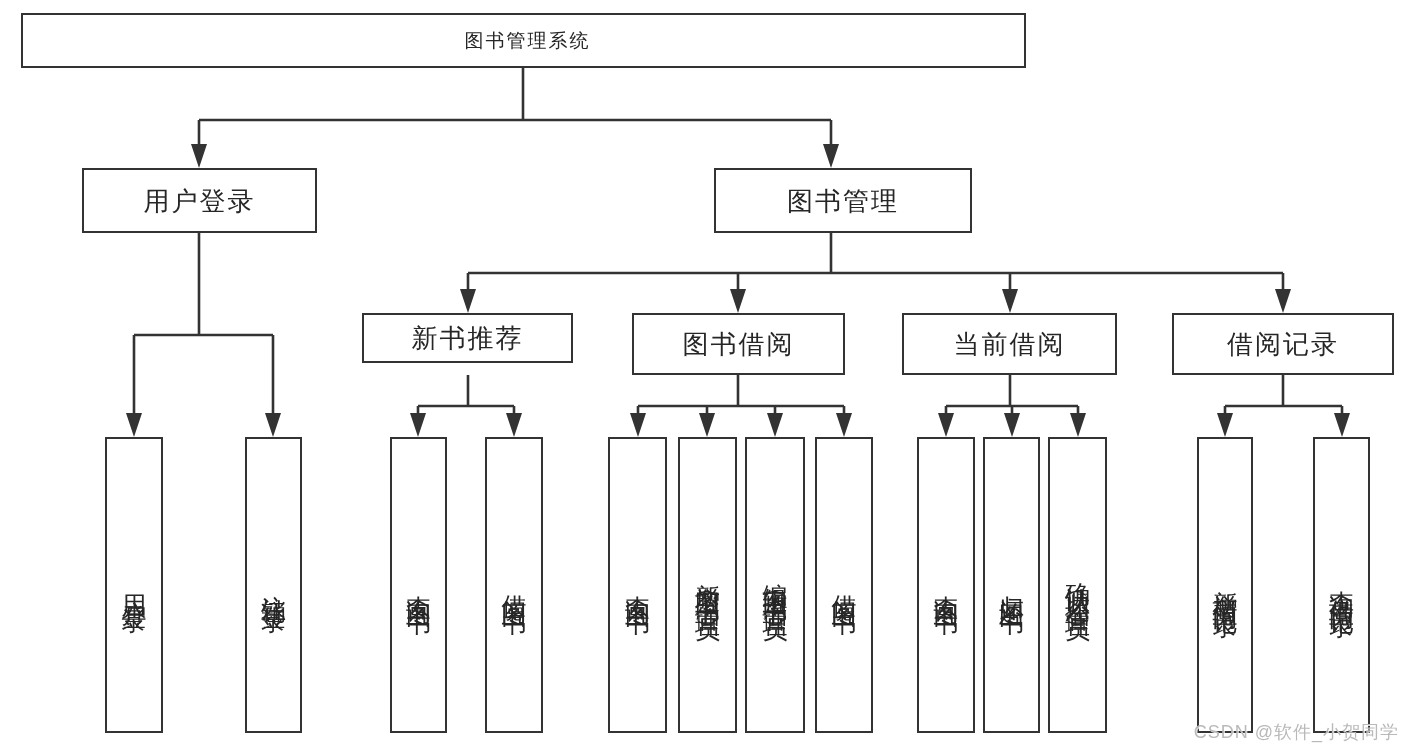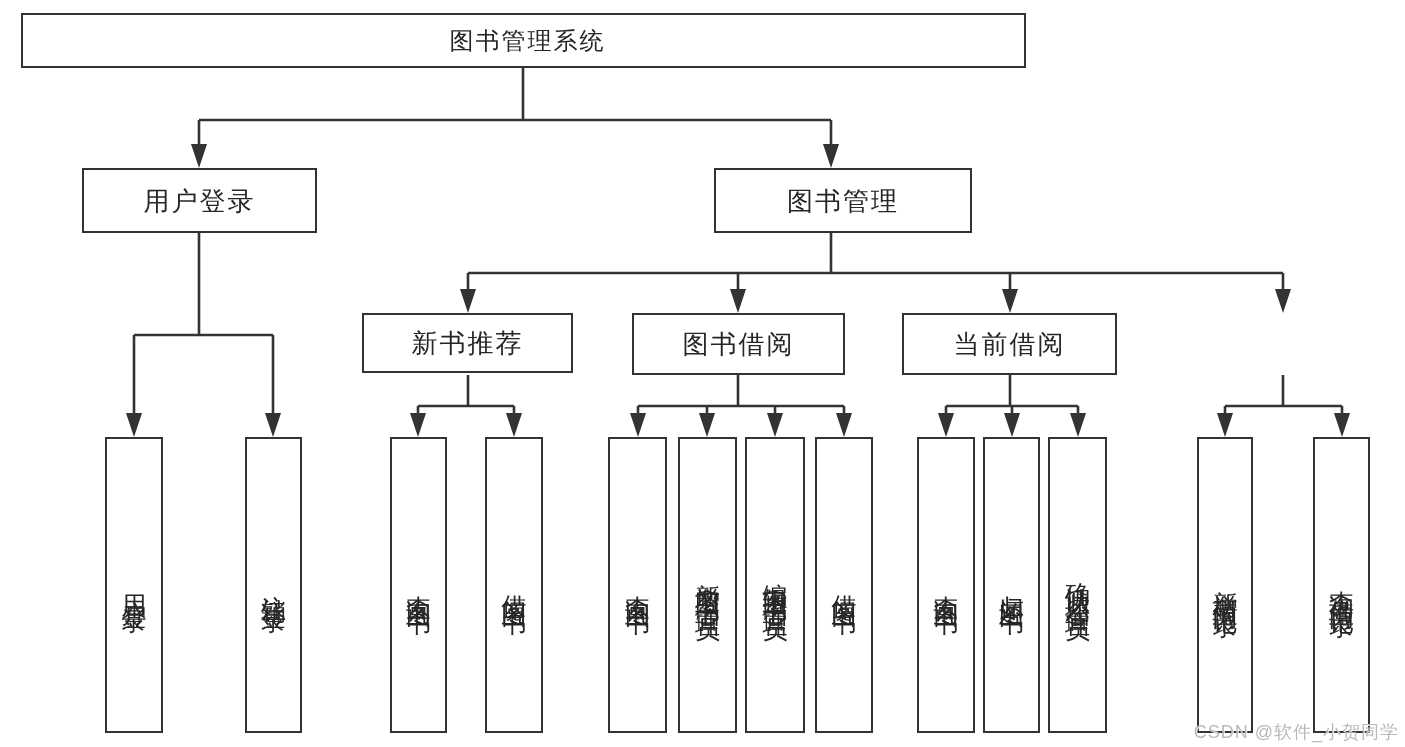--- a/index.html
+++ b/index.html
@@ -27,21 +27,21 @@
     background:var(--background);
     display:flex;align-items:center;justify-content:center;
     color:var(--text);
   }
   .hnode span{
     font-size:26px;
     letter-spacing:2px;
     line-height:1;
     white-space:nowrap;
   }
-  .root-node span{font-size:24px;margin-left:8px;}
+  .root-node span{font-size:19px;margin-left:8px;}
   .vnode span{
     writing-mode:vertical-rl;
     font-size:25px;
     letter-spacing:5px;
     line-height:1;
   }
   .watermark{
     position:absolute;
     right:6px;bottom:3px;
     font-size:18px;
@@ -91,28 +91,31 @@
     <span>图书管理系统</span>
   </div>
 
   <div class="node hnode" style="left:82px;top:168px;width:235px;height:65px;">
     <span>用户登录</span>
   </div>
   <div class="node hnode" style="left:714px;top:168px;width:258px;height:65px;">
     <span>图书管理</span>
   </div>
 
-  <div class="node hnode" style="left:362px;top:313px;width:211px;height:60px;">
+  <div class="node hnode" style="left:362px;top:313px;width:211px;height:50px;">
     <span>新书推荐</span>
   </div>
   <div class="node hnode" style="left:632px;top:313px;width:213px;height:62px;">
     <span>图书借阅</span>
   </div>
   <div class="node hnode" style="left:902px;top:313px;width:215px;height:62px;">
     <span>当前借阅</span>
+  </div>
+  <div class="node hnode" style="left:1172px;top:313px;width:222px;height:62px;">
+    <span>借阅记录</span>
   </div>
 
   <div class="node vnode" style="left:105px;top:437px;width:58px;height:296px;">
     <span>用户登录</span>
   </div>
   <div class="node vnode" style="left:245px;top:437px;width:57px;height:296px;">
     <span>注销登录</span>
   </div>
 
   <div class="node vnode" style="left:390px;top:437px;width:57px;height:296px;">

